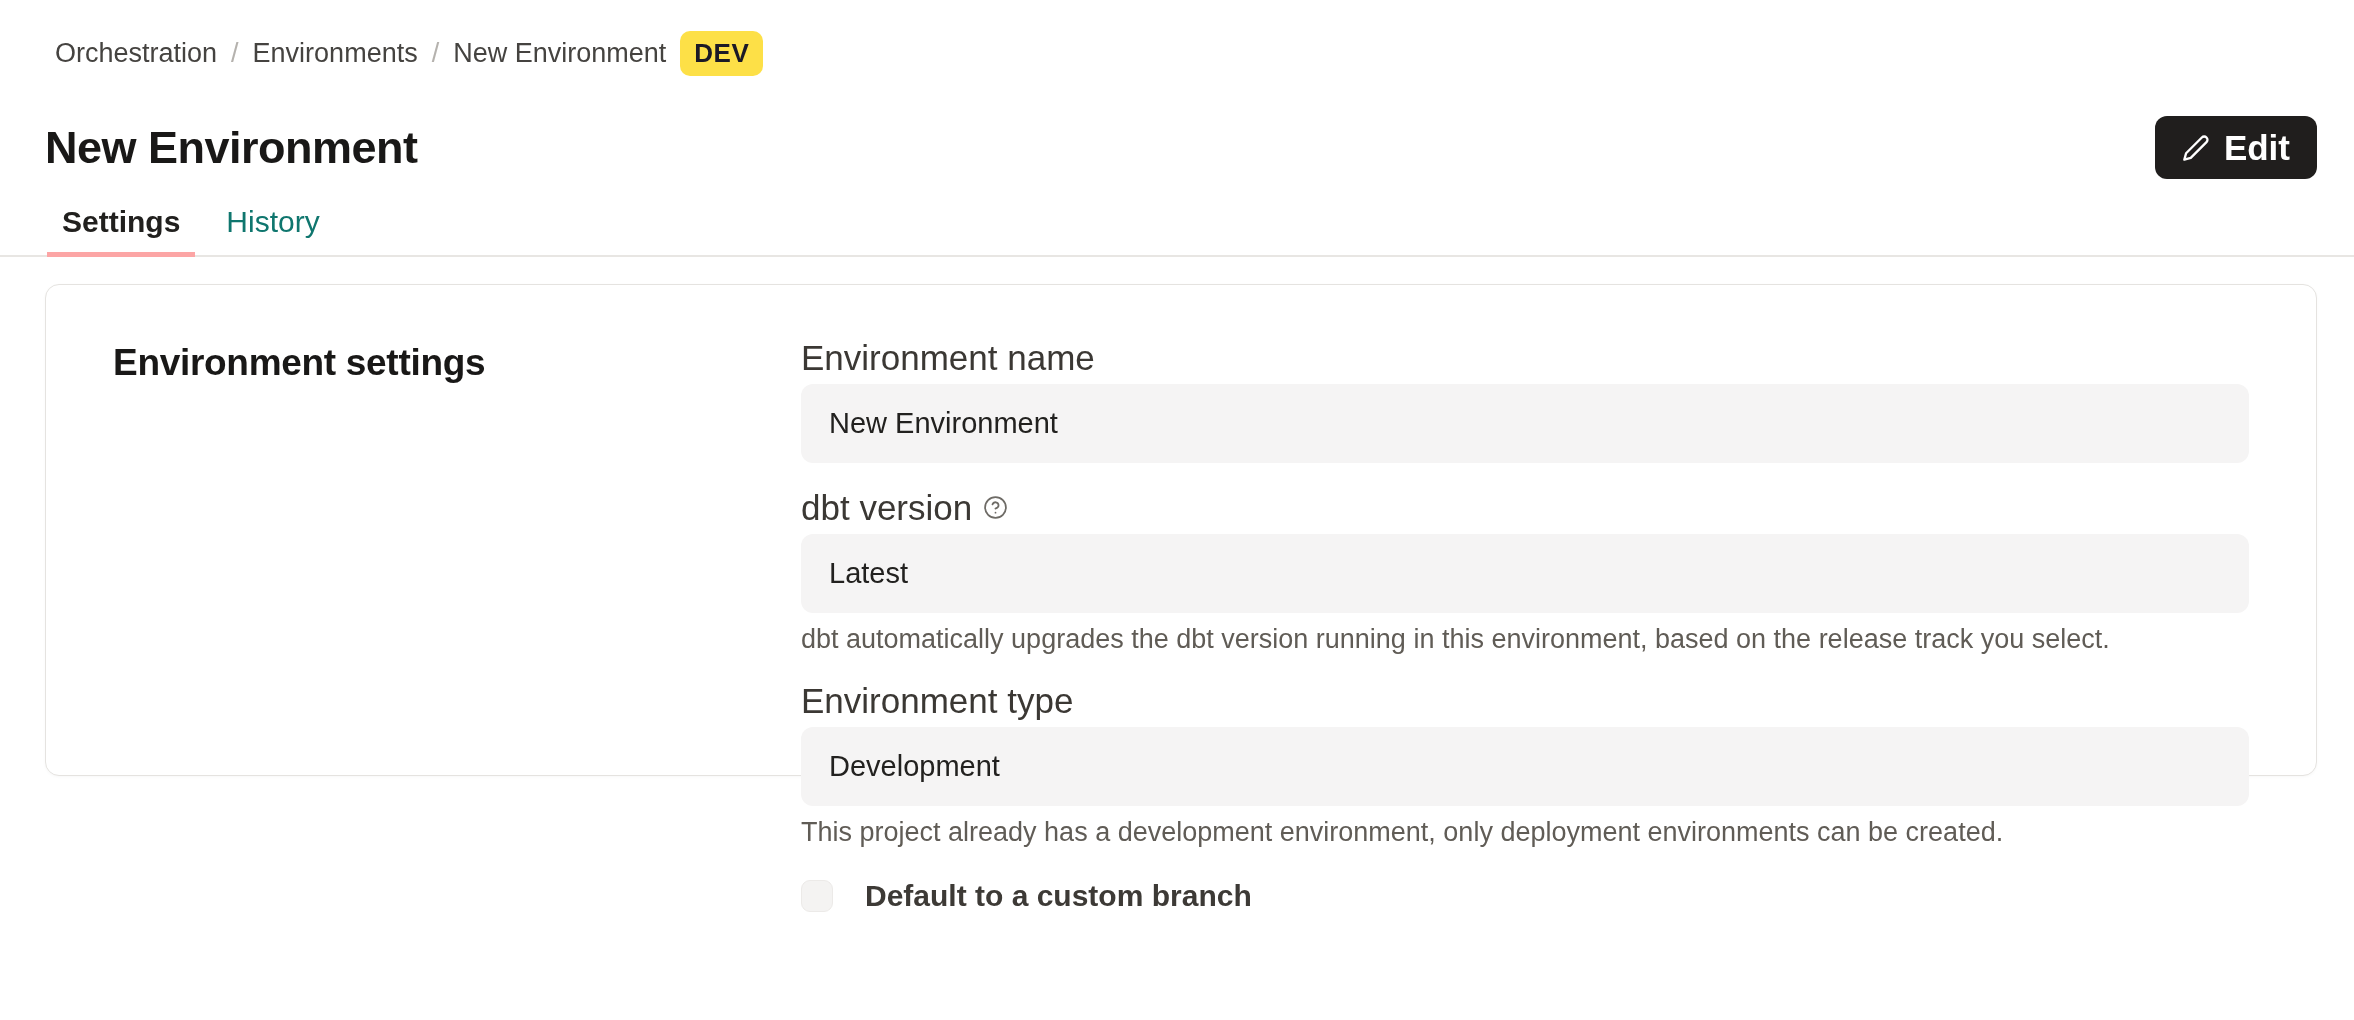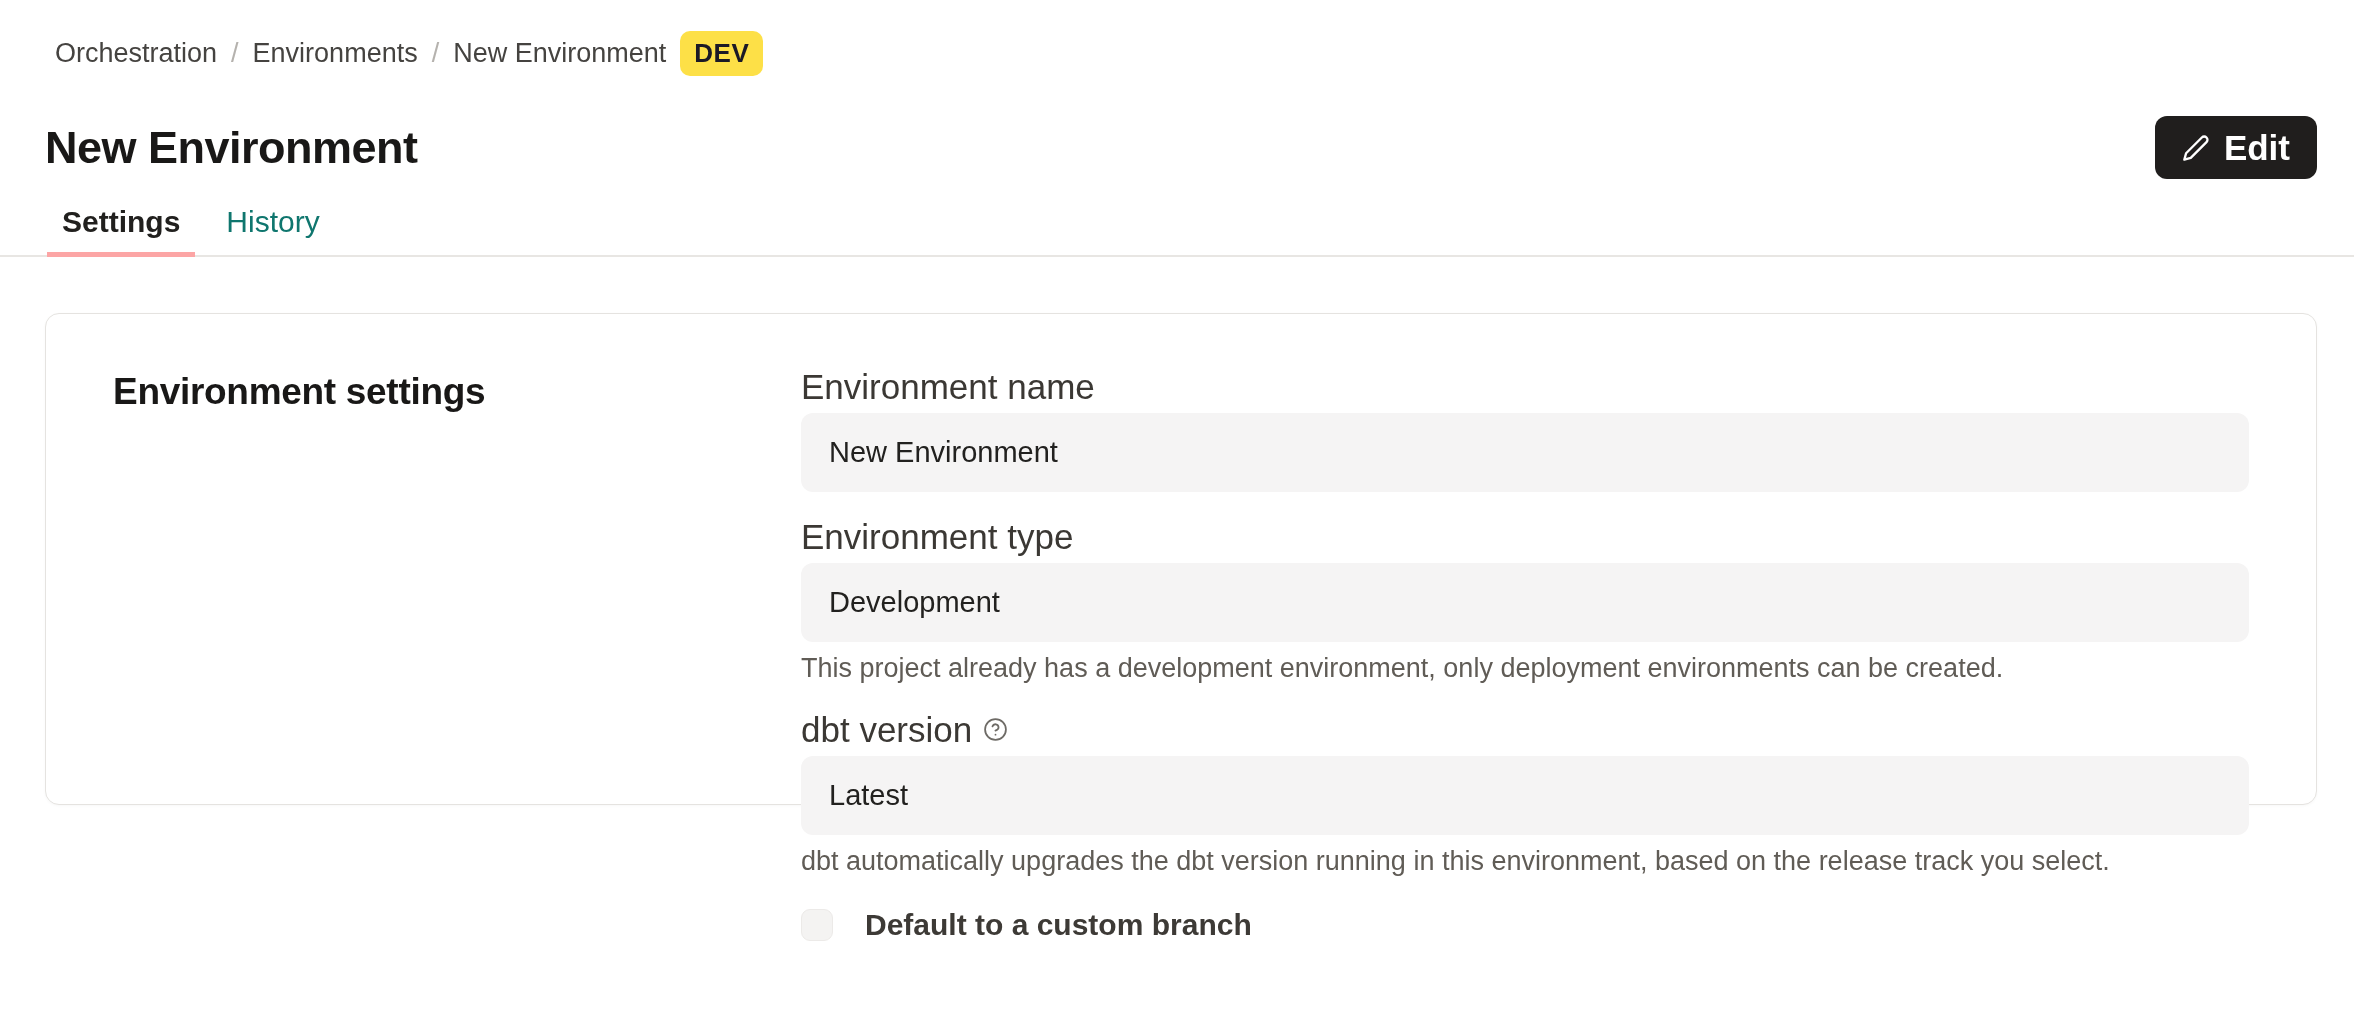--- a/index.html
+++ b/index.html
@@ -61,21 +61,21 @@
     cursor: pointer;
   }
   .tab.active {
     font-weight: 600; color: #21201e;
     border-bottom: 5px solid #fca5a5;
     margin-bottom: -2px; padding-bottom: 13px;
   }
 
   
   .card {
-    margin-top: 56px;
+    margin-top: 27px;
     height: 492px;
     border: 1px solid #e5e3e0;
     border-radius: 14px;
     background: #ffffff;
     box-shadow: 0 1px 3px rgba(0,0,0,0.03);
     display: flex;
     padding: 56px 67px 0 67px;
   }
   .card-heading {
     flex: none; width: 688px;
@@ -157,40 +157,40 @@
     <div class="card-heading">Environment settings</div>
 
     <div class="form-col">
 
       <div class="group">
         <div class="field-label">Environment name</div>
         <div class="field-input">New Environment</div>
       </div>
 
       <div class="group">
-        <div class="field-label">Environment type</div>
-        <div class="field-input">Development</div>
-        <div class="helper">This project already has a development environment, only deployment environments can be created.</div>
-      </div>
-
-      <div class="group">
         <div class="field-label">
           <span>dbt version</span>
           <span class="help-icon">
             <svg width="25" height="25" viewBox="0 0 24 24" fill="none" stroke="#6e6b66" stroke-width="1.7" stroke-linecap="round" stroke-linejoin="round">
               <circle cx="12" cy="12" r="10"></circle>
               <path d="M9.09 9a3 3 0 0 1 5.83 1c0 2-3 3-3 3"></path>
               <line x1="12" y1="17" x2="12.01" y2="17"></line>
             </svg>
           </span>
         </div>
         <div class="field-input">Latest</div>
         <div class="helper">dbt automatically upgrades the dbt version running in this environment, based on the release track you select.</div>
       </div>
 
+      <div class="group">
+        <div class="field-label">Environment type</div>
+        <div class="field-input">Development</div>
+        <div class="helper">This project already has a development environment, only deployment environments can be created.</div>
+      </div>
+
       <div class="checkbox-row">
         <div class="checkbox"></div>
         <div class="checkbox-label">Default to a custom branch</div>
       </div>
 
     </div>
   </section>
 
 </div>
 

